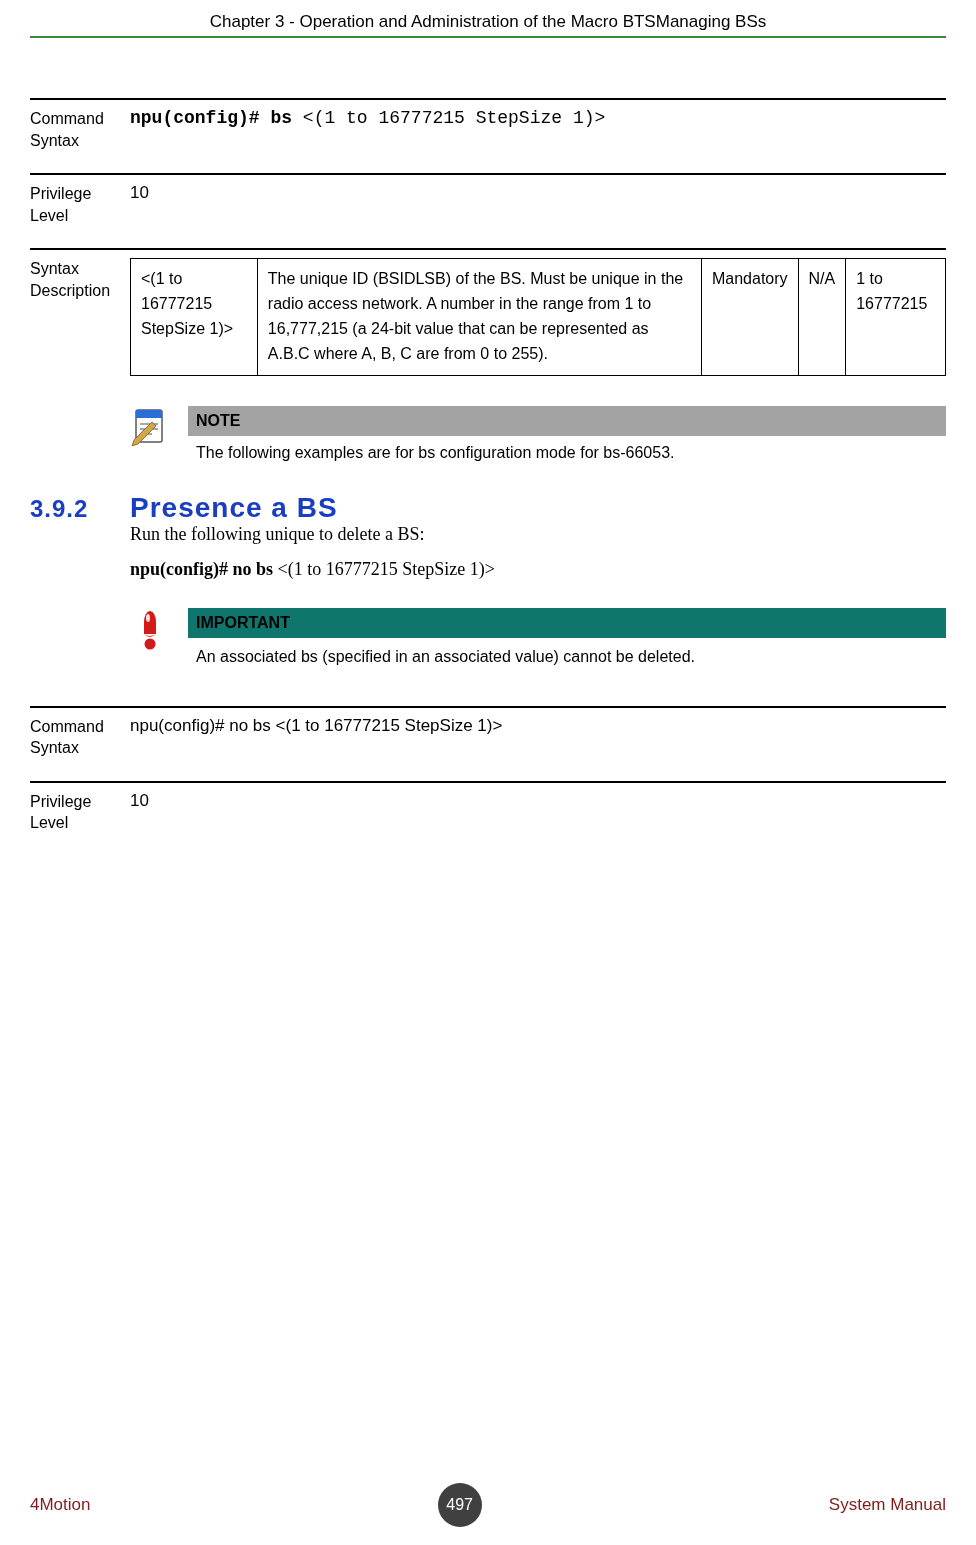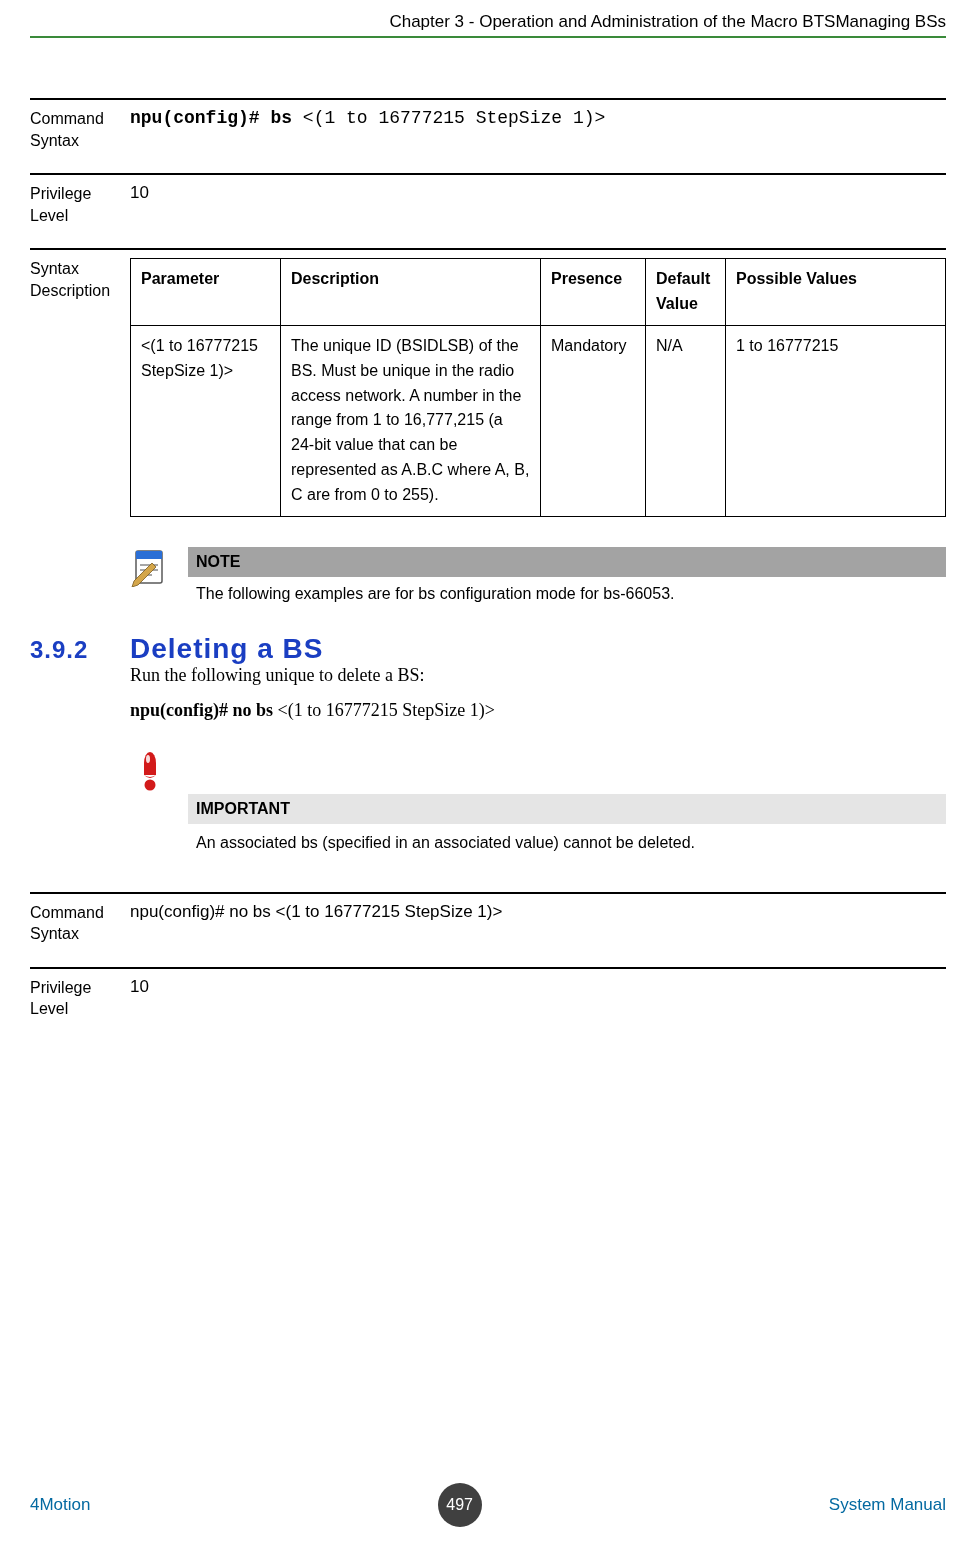--- a/index.html
+++ b/index.html
@@ -1,18 +1,18 @@
 <!DOCTYPE html>
 <html><head>
 <meta charset="utf-8">
 <style>
   * { box-sizing: border-box; margin: 0; padding: 0; }
   html, body { width: 976px; height: 1545px; background: #fff; font-family: Arial, Helvetica, sans-serif; color: #000; }
   .page { position: relative; width: 976px; height: 1545px; padding: 0 30px; }
-  .hdr { display: flex; justify-content: flex-end; font-size: 17px; padding-top: 12px; }
+  .hdr { display: flex; justify-content: center; font-size: 17px; padding-top: 12px; }
   .hdr-rule { border-bottom: 2px solid #3a8a3a; margin-top: 4px; }
   .body { padding-top: 60px; }
   .row { display: flex; align-items: flex-start; margin-bottom: 22px; }
   .row.sep { border-top: 2px solid #000; padding-top: 8px; }
   .lab { width: 100px; font-size: 16px; line-height: 1.35; flex-shrink: 0; padding-right: 8px; }
   .val { flex: 1; font-size: 17px; }
   .mono { font-family: "Courier New", monospace; font-size: 18px; }
   .mono b { font-weight: bold; }
   table.params { border-collapse: collapse; width: 100%; font-size: 16px; }
   table.params th, table.params td { border: 1px solid #000; padding: 8px 10px; text-align: left; vertical-align: top; line-height: 1.55; }
@@ -24,24 +24,24 @@
   .note-text { font-size:16px; padding: 8px 8px 0 8px; }
   .sec-row { display:flex; align-items:baseline; margin: 6px 0 0 0; }
   .sec-num { width:100px; color:#1a3ec2; font-size:24px; font-weight:bold; letter-spacing:1px; flex-shrink:0; }
   .sec-title { color:#1a3ec2; font-size:28px; font-weight:bold; letter-spacing:1px; }
   .para { margin-left:100px; font-family: Georgia, "Times New Roman", serif; font-size:18px; margin-bottom:14px; }
   .cmdline { margin-left:100px; font-family: Georgia, "Times New Roman", serif; font-size:18px; margin-bottom: 28px; }
   .cmdline b { font-weight:bold; }
   .imp-row { display:flex; align-items:flex-start; margin: 10px 0 40px 100px; }
   .imp-icon { width:40px; display:flex; justify-content:center; flex-shrink:0; margin-right:18px; padding-top:2px; }
   .imp-body { flex:1; }
-  .imp-title { background:#e5e5e5; font-weight:bold; font-size:16px; padding:6px 8px;margin-top:45px; }
+  .imp-title { background:#0f766e; font-weight:bold; font-size:16px; padding:6px 8px; }
   .imp-text { font-size:16px; padding:10px 8px 0 8px; }
   .ftr { position:absolute; bottom: 18px; left:30px; right:30px; display:flex; justify-content:space-between; align-items:center; font-size:17px; }
-  .ftr .l, .ftr .r { color:#0369a1; }
+  .ftr .l, .ftr .r { color:#7f1d1d; }
   .pg { width:44px; height:44px; border-radius:50%; background:#404040; color:#fff; display:flex; align-items:center; justify-content:center; font-size:16px; }
 </style>
 </head>
 <body>
 
 <div class="page">
   <div class="hdr">
     <span>Chapter 3 - Operation and Administration of the Macro BTS</span>
     <span>Managing BSs</span>
   </div>
@@ -57,27 +57,20 @@
     <div class="row sep">
       <div class="lab">Privilege Level</div>
       <div class="val">10</div>
     </div>
 
     <div class="row sep">
       <div class="lab">Syntax Description</div>
       <div class="val">
         <table class="params">
           <tbody>
-              <tr>
-            <th style="width:150px">Parameter</th>
-            <th style="width:260px">Description</th>
-            <th style="width:105px">Presence</th>
-            <th style="width:80px">Default Value</th>
-            <th>Possible Values</th>
-          </tr>
           <tr>
             <td>&lt;(1 to 16777215 StepSize 1)&gt;</td>
             <td>The unique ID (BSIDLSB) of the BS. Must be unique in the radio access network. A number in the range from 1 to 16,777,215 (a 24-bit value that can be represented as A.B.C where A, B, C are from 0 to 255).</td>
             <td>Mandatory</td>
             <td>N/A</td>
             <td>1 to 16777215</td>
           </tr>
         </tbody>
           </table>
       </div>
@@ -96,21 +89,21 @@
         </svg>
       </div>
       <div class="note-body">
         <div class="note-title">NOTE</div>
         <div class="note-text">The following examples are for bs configuration mode for bs-66053.</div>
       </div>
     </div>
 
     <div class="sec-row">
       <div class="sec-num">3.9.2</div>
-      <div class="sec-title">Deleting a BS</div>
+      <div class="sec-title">Presence a BS</div>
     </div>
 
     <div class="para">Run the following unique to delete a BS:</div>
 
     <div class="cmdline"><b>npu(config)# no bs</b><span> &lt;(1 to 16777215 StepSize 1)&gt;</span></div>
 
     <div class="imp-row">
       <div class="imp-icon">
         <svg width="14" height="40" viewBox="0 0 14 40">
           <ellipse cx="7" cy="12" rx="6" ry="11" fill="#d21a1a"></ellipse>

